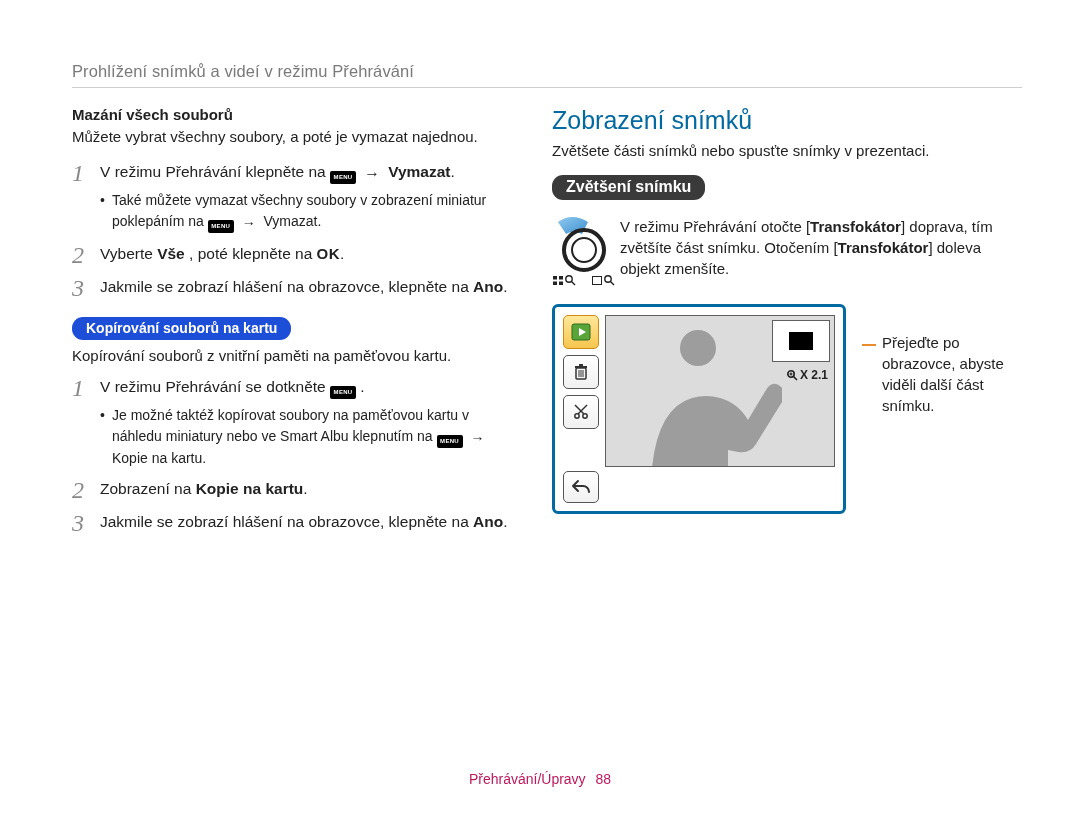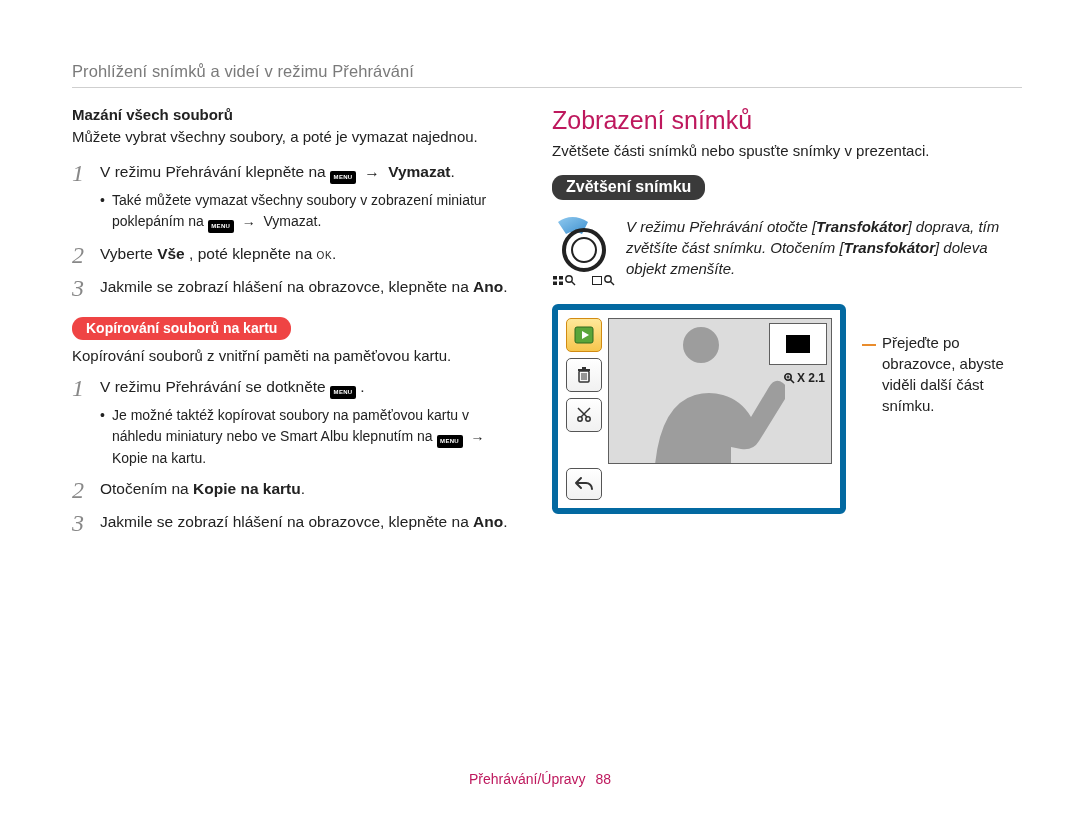--- a/index.html
+++ b/index.html
@@ -95,58 +95,57 @@
     border-radius: 2px;
     color: #fff;
     font-size: 6px;
     font-weight: bold;
     letter-spacing: 0.3px;
     vertical-align: -2px;
     padding: 0 1px;
   }
   .ok-icon {
     display: inline-block;
-    font-weight: normal;
+    font-weight: bold;
     font-family: Arial, sans-serif;
     letter-spacing: 0.5px;
-    font-size: 10px;
+    font-size: 15px;
   }
   .arrow { padding: 0 4px; }
   .pill {
     display: inline-block;
-    background: #ef4444;
+    background: #1d4ed8;
     color: #fff;
     border-radius: 11px;
     padding: 3px 14px 4px 14px;
     font-size: 14px;
     font-weight: bold;
     margin: 12px 0 6px 0;
   }
   .h-page {
-    color: #be185d;
+    color: #0369a1;
     font-size: 25px;
     font-weight: 400;
     margin: 0 0 6px 0;
   }
   .pill-right {
     display: inline-block;
     background: #3a3a3a;
     color: #fff;
     border-radius: 11px;
     padding: 3px 14px 4px 14px;
     font-size: 16px;
     font-weight: bold;
     margin: 6px 0 16px 0;
   }
   
   .zoom-row {
     display: flex;
-    gap: 10px;
+    gap: 4px;
     margin-bottom: 18px;
-    font-style: italic;
   }
   .zoom-dial {
     width: 64px;
     flex: none;
     display: flex;
     flex-direction: column;
     align-items: center;
   }
   .zoom-text {
     font-size: 15px;
@@ -166,21 +165,21 @@
   }
   
   .preview-wrap {
     display: flex;
     gap: 16px;
   }
   .preview {
     position: relative;
     width: 302px;
     height: 210px;
-    border: 6px solid #0369a1;
+    border: 3px solid #0369a1;
     border-radius: 6px;
     box-sizing: border-box;
     background: #fff;
   }
   .photo-area {
     position: absolute;
     left: 50px;
     top: 8px;
     right: 8px;
     bottom: 44px;
@@ -357,21 +356,21 @@
             <span>Je možné taktéž kopírovat soubory na paměťovou kartu v náhledu miniatury nebo ve Smart Albu klepnutím na </span>
             <span class="menu-icon">MENU</span>
             <span class="arrow">→</span>
             <span class="bold">Kopie na kartu</span><span>.</span>
           </li>
         </ul>
 
         <div class="step">
           <div class="step-num">2</div>
           <div class="step-body">
-            <span>Otočením na </span>
+            <span>Zobrazení na </span>
             <span class="bold">Kopie na kartu</span><span>.</span>
           </div>
         </div>
 
         <div class="step">
           <div class="step-num">3</div>
           <div class="step-body">
             <span>Jakmile se zobrazí hlášení na obrazovce, klepněte na </span>
             <span class="bold">Ano</span><span>.</span>
           </div>

